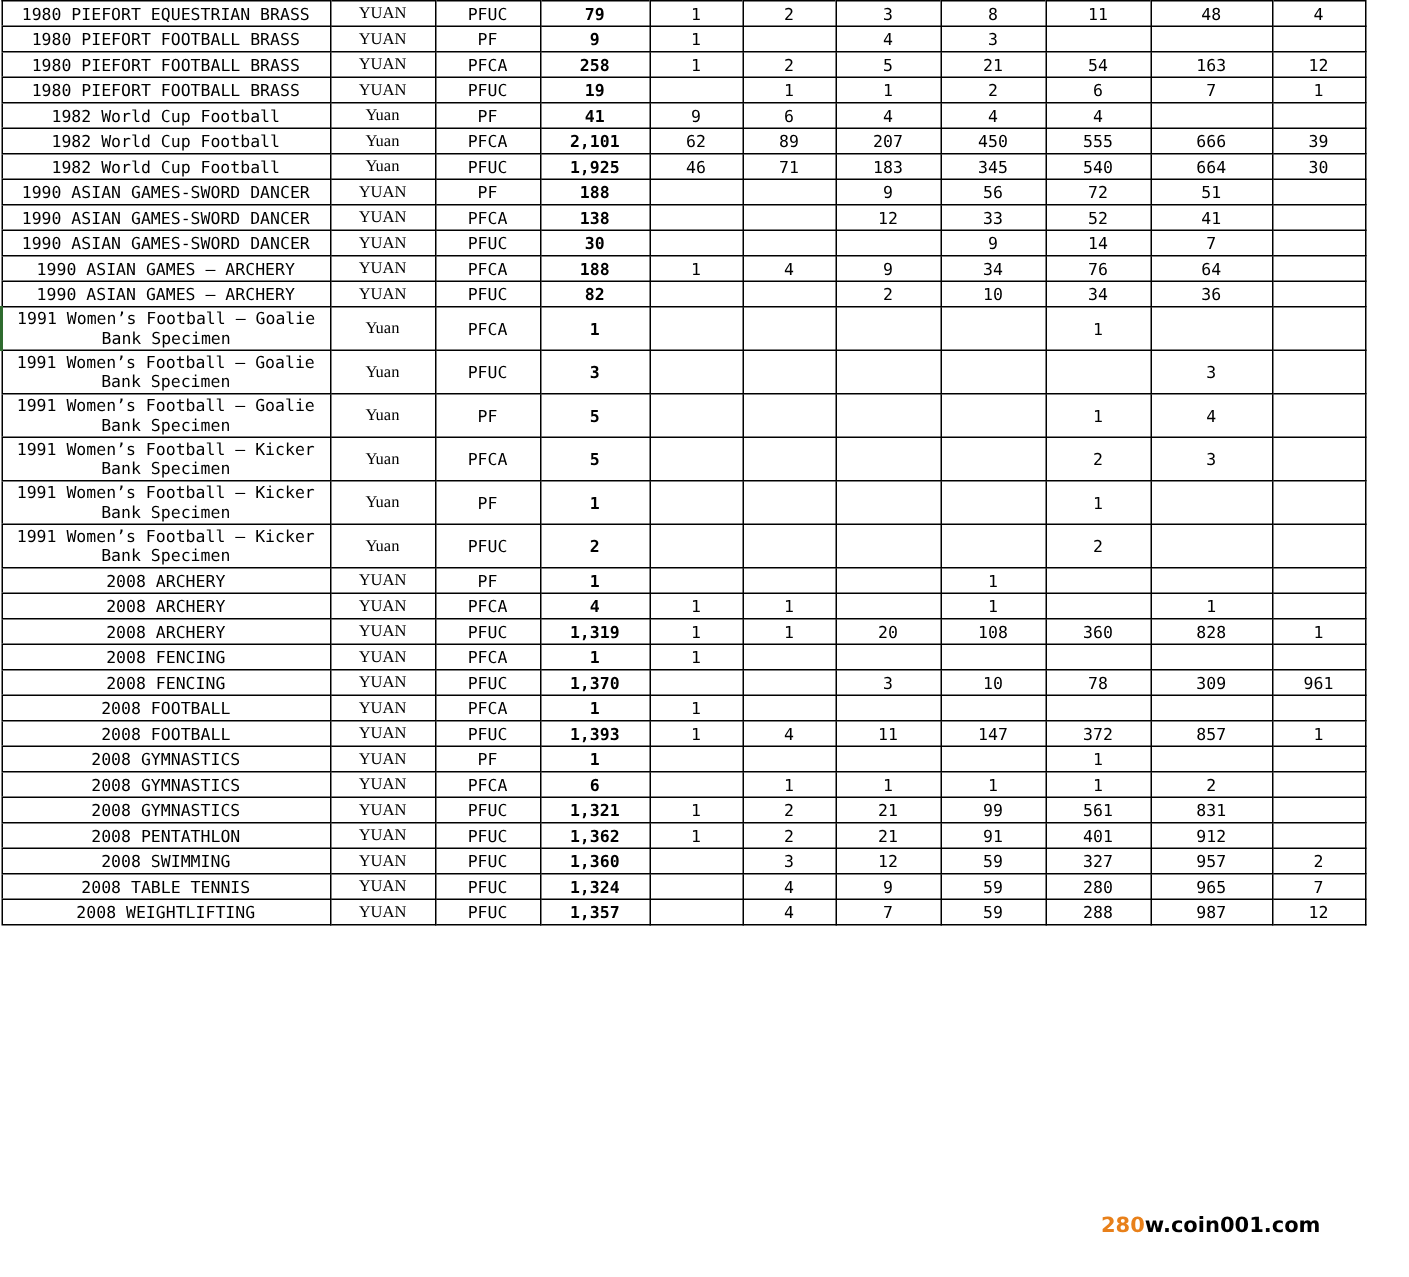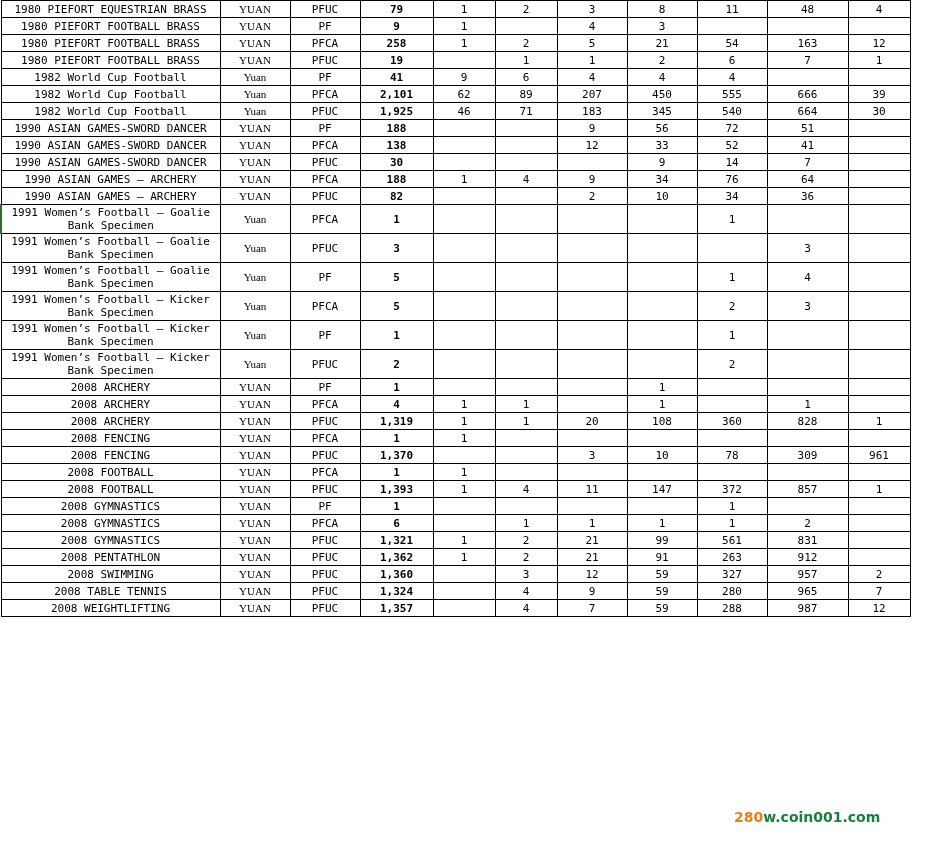--- a/index.html
+++ b/index.html
@@ -53,21 +53,21 @@
     top: 809px;
     font-family: "DejaVu Sans", "Liberation Sans", sans-serif;
     font-size: 14px;
     font-weight: bold;
     color: #e8801a;
     letter-spacing: 0px;
     pointer-events: none;
     white-space: nowrap;
     z-index: 5;
   }
-  .watermark .wm-red { color: #15803d; }
+  .watermark .wm-red { color: #000000; }
   .first-cell-accent {
     border-left: 2px solid #2f6b2f;
   }
 </style>
 </head>
 <body>
 
 <table class="coin-table">
   <tbody>
       <tr>
@@ -436,21 +436,21 @@
       </tr>
       <tr>
         <td class="c-name">2008 PENTATHLON</td>
         <td class="c-denom">YUAN</td>
         <td class="c-grade">PFUC</td>
         <td class="c-total">1,362</td>
         <td class="c-n1">1</td>
         <td class="c-n2">2</td>
         <td class="c-n3">21</td>
         <td class="c-n4">91</td>
-        <td class="c-n5">263</td>
+        <td class="c-n5">401</td>
         <td class="c-n6">912</td>
         <td class="c-n7"></td>
       </tr>
       <tr>
         <td class="c-name">2008 SWIMMING</td>
         <td class="c-denom">YUAN</td>
         <td class="c-grade">PFUC</td>
         <td class="c-total">1,360</td>
         <td class="c-n1"></td>
         <td class="c-n2">3</td>

